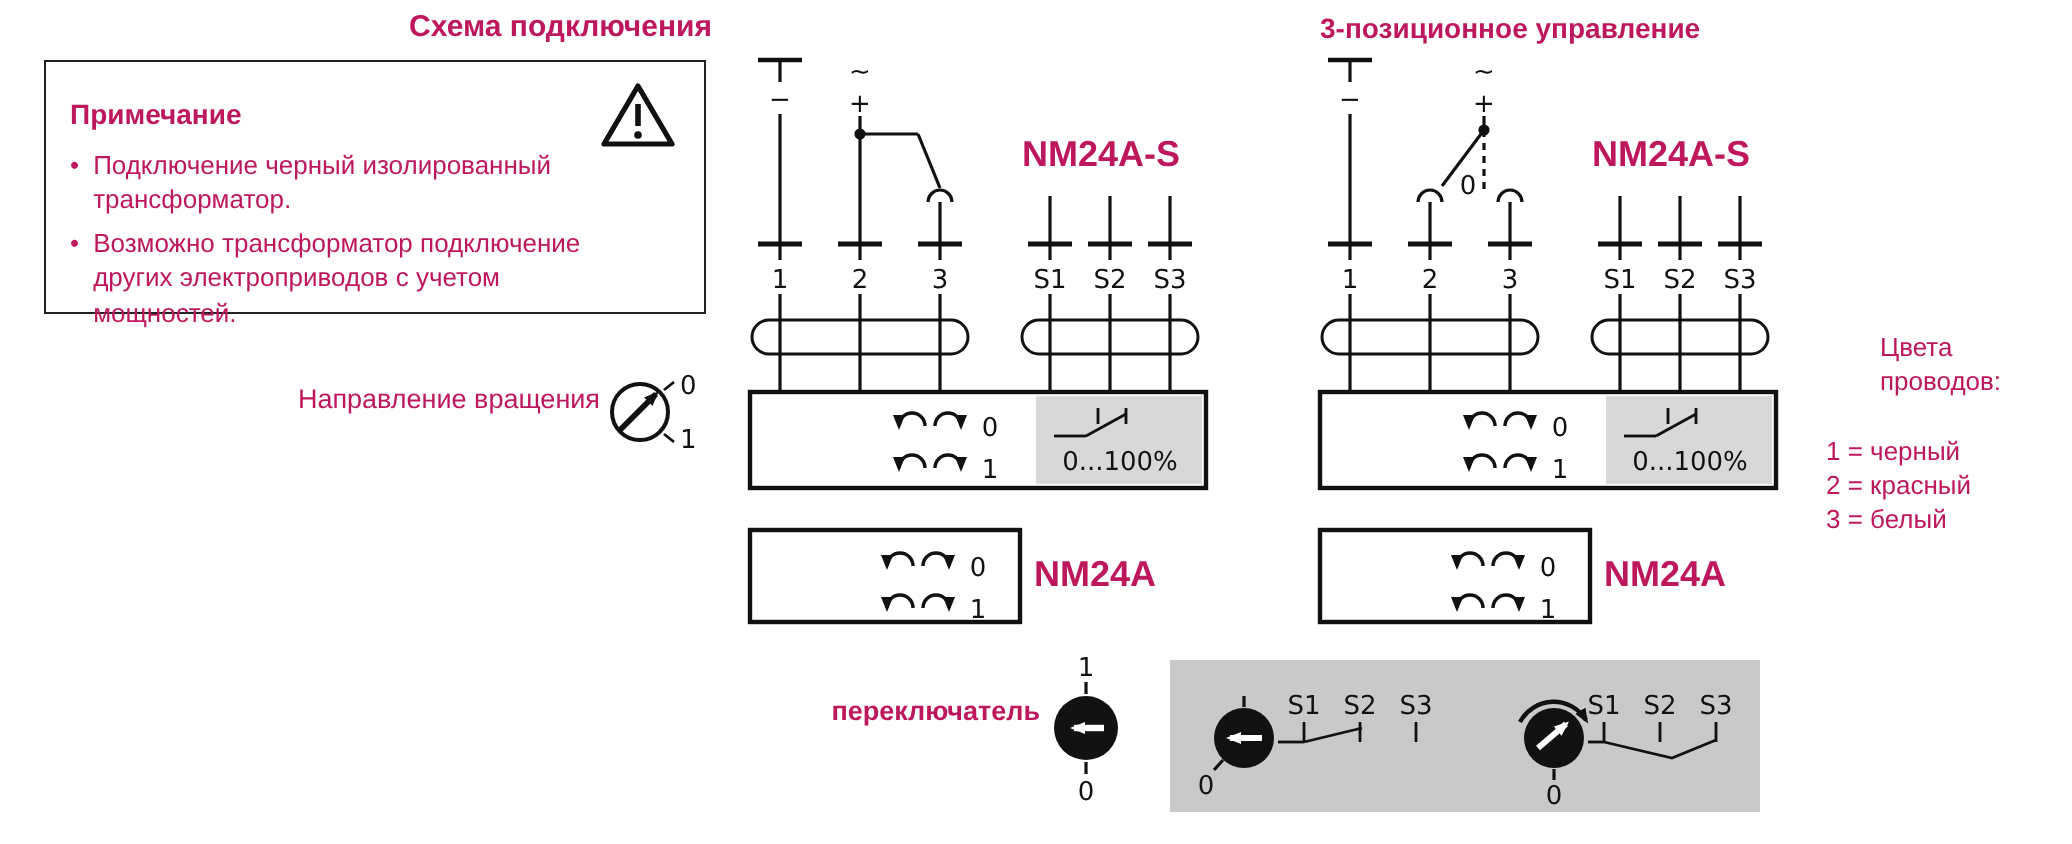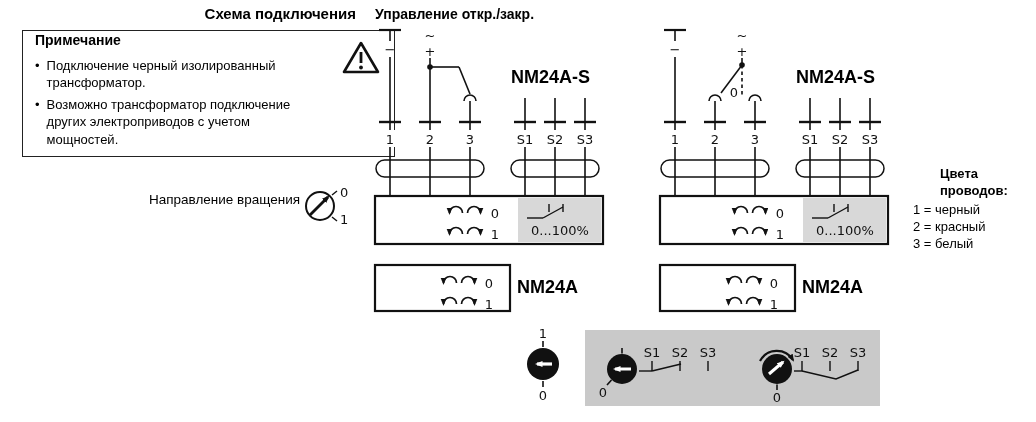--- a/index.html
+++ b/index.html
@@ -1,30 +1,30 @@
 <!DOCTYPE html>
 <html><head>
 <meta charset="utf-8">
 <style>
   * { margin:0; padding:0; box-sizing:border-box; }
   html,body { background:#fff; }
   .page{ position:relative; width:1036px; height:422px; background:#fff;
-         font-family:"Liberation Sans","DejaVu Sans",sans-serif; color:#000000; overflow:hidden; }
+         font-family:"Liberation Sans","DejaVu Sans",sans-serif; color:#be185d; overflow:hidden; }
   .ph{ position:absolute; }
   .title{ left:128px; top:5px; width:228px; text-align:right; font-size:15px; font-weight:bold; }
-  .note{ left:22px; top:30px; width:373px; height:127px; border:1.4px solid #222; padding:1px 12px; background:#fff; }
+  .note{ left:22px; top:30px; width:331px; height:127px; border:1.4px solid #222; padding:18px 12px; background:#fff; }
   .note-head{ font-size:14px; font-weight:bold; }
   .warn{ position:absolute; right:13px; top:9px; }
   .bullets{ margin-top:9px; width:278px; }
   .bullet{ display:flex; gap:7px; font-size:13px; line-height:1.32; margin-bottom:5px; }
   .col-head{ font-size:14px; font-weight:bold; }
   .model{ font-size:18px; font-weight:bold; }
   .rot-label{ left:95px; top:192px; width:205px; text-align:right; font-size:13.5px; font-weight:normal; }
   .wc{ left:913px; top:166px; font-size:13px; line-height:1.28; }
-  .wc-head{ font-weight:bold; margin-bottom:3px;padding-left:27px; }
+  .wc-head{ font-weight:normal; margin-bottom:19px;padding-left:27px; }
   .aux-label{ left:318px; top:347px; width:202px; text-align:right; font-size:13.5px; font-weight:bold; line-height:1.3; }
   .art{ position:absolute; left:0; top:0; }
   .art text{ font-family:"DejaVu Sans","Liberation Sans",sans-serif; fill:#111; font-size:13px; }
   .mid{ text-anchor:middle; }
   .sym{ font-size:15px; }
   .rng{ font-size:11.5px; }
   .t12{ font-size:12px; }
   .gray{ fill:#8f8f8f; }
 </style>
 </head>
@@ -48,35 +48,36 @@
       </div>
       <div class="bullet">
         <span>•</span>
         <span>Возможно трансформатор подключение других электроприводов с учетом мощностей.</span>
       </div>
     </div>
   </div>
 
   <div class="ph rot-label">Направление вращения</div>
 
-  <div class="ph col-head" style="left:375px; top:6px;">Управление откр./закр.</div>
+  <div class="ph col-head" style="left:660px; top:6px;">3-позиционное управление</div>
 
   <div class="ph model" style="left:511px; top:67px;">NM24A-S</div>
   <div class="ph model" style="left:796px; top:67px;">NM24A-S</div>
   <div class="ph model" style="left:517px; top:277px;">NM24A</div>
   <div class="ph model" style="left:802px; top:277px;">NM24A</div>
 
   <div class="ph wc">
     <div class="wc-head">Цвета проводов:</div>
     <div>1 = черный</div>
     <div>2 = красный</div>
     <div>3 = белый</div>
   </div>
 
   <div class="ph aux-label">
+    <div>переключатель</div>
   </div>
 
   <svg class="art" width="1036" height="422" viewBox="0 0 1036 422">
     <defs>
       <marker id="mB" markerWidth="9" markerHeight="8" refX="5.5" refY="3" orient="auto" markerUnits="userSpaceOnUse">
         <path d="M0,0 L7.5,3 L0,6 Z" fill="#111"></path>
       </marker>
       <marker id="mW" markerWidth="9" markerHeight="8" refX="5.5" refY="3" orient="auto" markerUnits="userSpaceOnUse">
         <path d="M0,0 L7.5,3 L0,6 Z" fill="#fff"></path>
       </marker>

